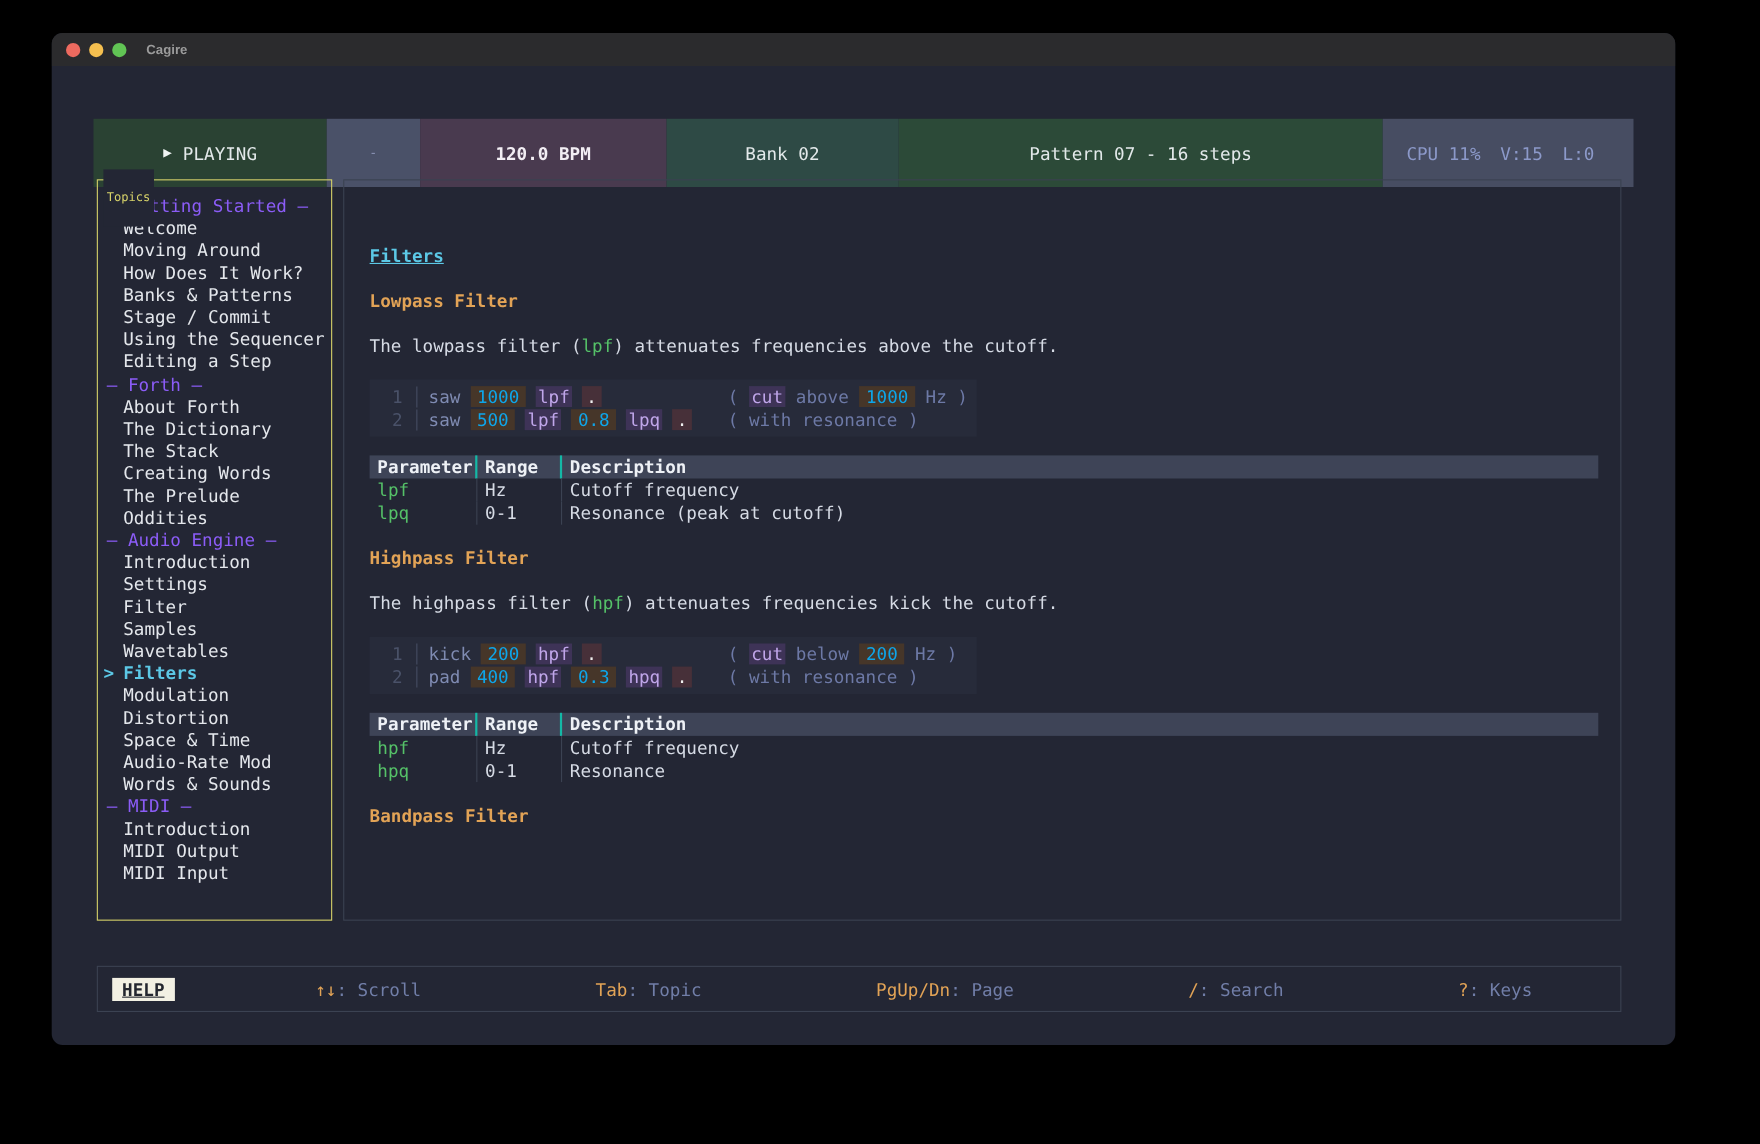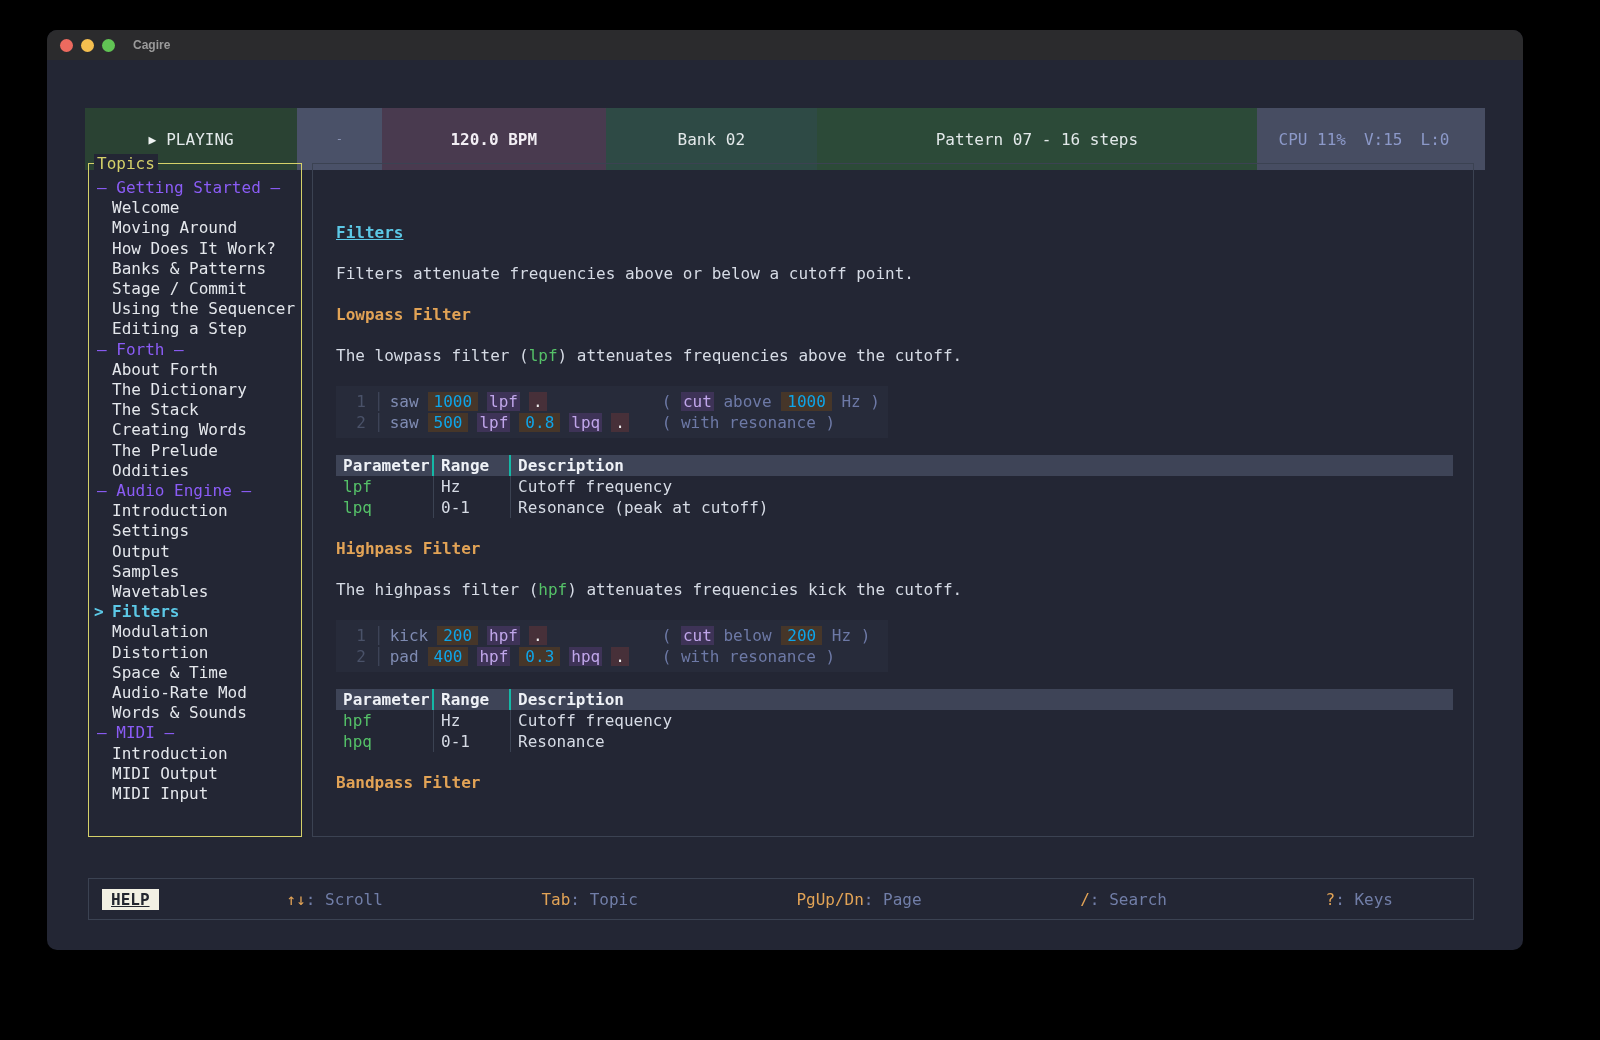--- a/index.html
+++ b/index.html
@@ -20,21 +20,21 @@
   .seg-swing{flex:85 0 0;background:#4a5168;color:#8a93b5;font-size:12px;}
   .seg-bpm{flex:225 0 0;background:#493a4f;font-weight:bold;color:#f2eef4;}
   .seg-bank{flex:212 0 0;background:#2e4a45;}
   .seg-pattern{flex:442 0 0;background:#2c4a38;}
   .seg-cpu{flex:215 0 0;background:#474d62;color:#8c99c9;justify-content:center;gap:18px;padding-right:14px;}
   
   #contentrow{position:absolute;left:41px;top:133px;right:49px;height:674px;display:flex;gap:10px;}
   
   #sidebar{position:relative;width:214px;border:1px solid #d5d169;padding-top:14px;
     font-family:"DejaVu Sans Mono",monospace;font-size:16px;line-height:20.2px;color:#e4e7ec;flex:none;}
-  #sidebar .legend{position:absolute;top:-10px;left:5px;background:#232634;padding:0 3px;color:#d5d169;font-size:16px;}
+  #sidebar .legend{position:absolute;top:-10px;left:5px;background:#232634;padding:16px 3px;color:#d5d169;font-size:11px;}
   .sh{color:#8b5cf6;padding-left:8px;white-space:nowrap;}
   .si{padding-left:23px;white-space:nowrap;cursor:default;}
   .si-sel{position:relative;padding-left:23px;color:#5cc8e6;font-weight:bold;white-space:nowrap;}
   .si-sel .marker{position:absolute;left:5px;color:#5cc8e6;}
   
   #mainpanel{flex:1;border:1px solid #3b4252;padding:58px 20px 0 23px;
     font-family:"DejaVu Sans Mono",monospace;font-size:16px;line-height:21px;color:#d6dbe5;overflow:hidden;}
   .h1{color:#5cc8e6;font-weight:bold;text-decoration:underline;margin-bottom:20px;}
   .h2{color:#e2a356;font-weight:bold;margin-bottom:20px;}
   .para{margin-bottom:20px;}
@@ -119,41 +119,40 @@
       <div class="sh">— Forth —</div>
       <div class="si">About Forth</div>
       <div class="si">The Dictionary</div>
       <div class="si">The Stack</div>
       <div class="si">Creating Words</div>
       <div class="si">The Prelude</div>
       <div class="si">Oddities</div>
       <div class="sh">— Audio Engine —</div>
       <div class="si">Introduction</div>
       <div class="si">Settings</div>
-      <div class="si">Output</div>
+      <div class="si">Filter</div>
       <div class="si">Samples</div>
       <div class="si">Wavetables</div>
       <div class="si-sel">
         <span class="marker">&gt;</span>
         <span>Filters</span>
       </div>
       <div class="si">Modulation</div>
       <div class="si">Distortion</div>
       <div class="si">Space &amp; Time</div>
       <div class="si">Audio-Rate Mod</div>
       <div class="si">Words &amp; Sounds</div>
       <div class="sh">— MIDI —</div>
       <div class="si">Introduction</div>
       <div class="si">MIDI Output</div>
       <div class="si">MIDI Input</div>
     </div>
 
     <div id="mainpanel">
       <div class="h1">Filters</div>
-      <div class="para">Filters attenuate frequencies above or below a cutoff point.</div>
 
       <div class="h2">Lowpass Filter</div>
       <div class="para"><span>The lowpass filter (</span><span class="ic-green">lpf</span><span>) attenuates frequencies above the cutoff.</span></div>
 
       <div class="codeblock">
         <div class="cl">
           <span class="ln">1</span>
           <span class="lsep">│</span>
           <span class="codepart"><span class="tok tk-w">saw</span><span class="tok hln">1000</span><span class="tok hlf">lpf</span><span class="tok hld">.</span></span>
           <span class="cm"><span>( </span><span class="hlf">cut</span><span> above </span><span class="hln">1000</span><span> Hz )</span></span>

